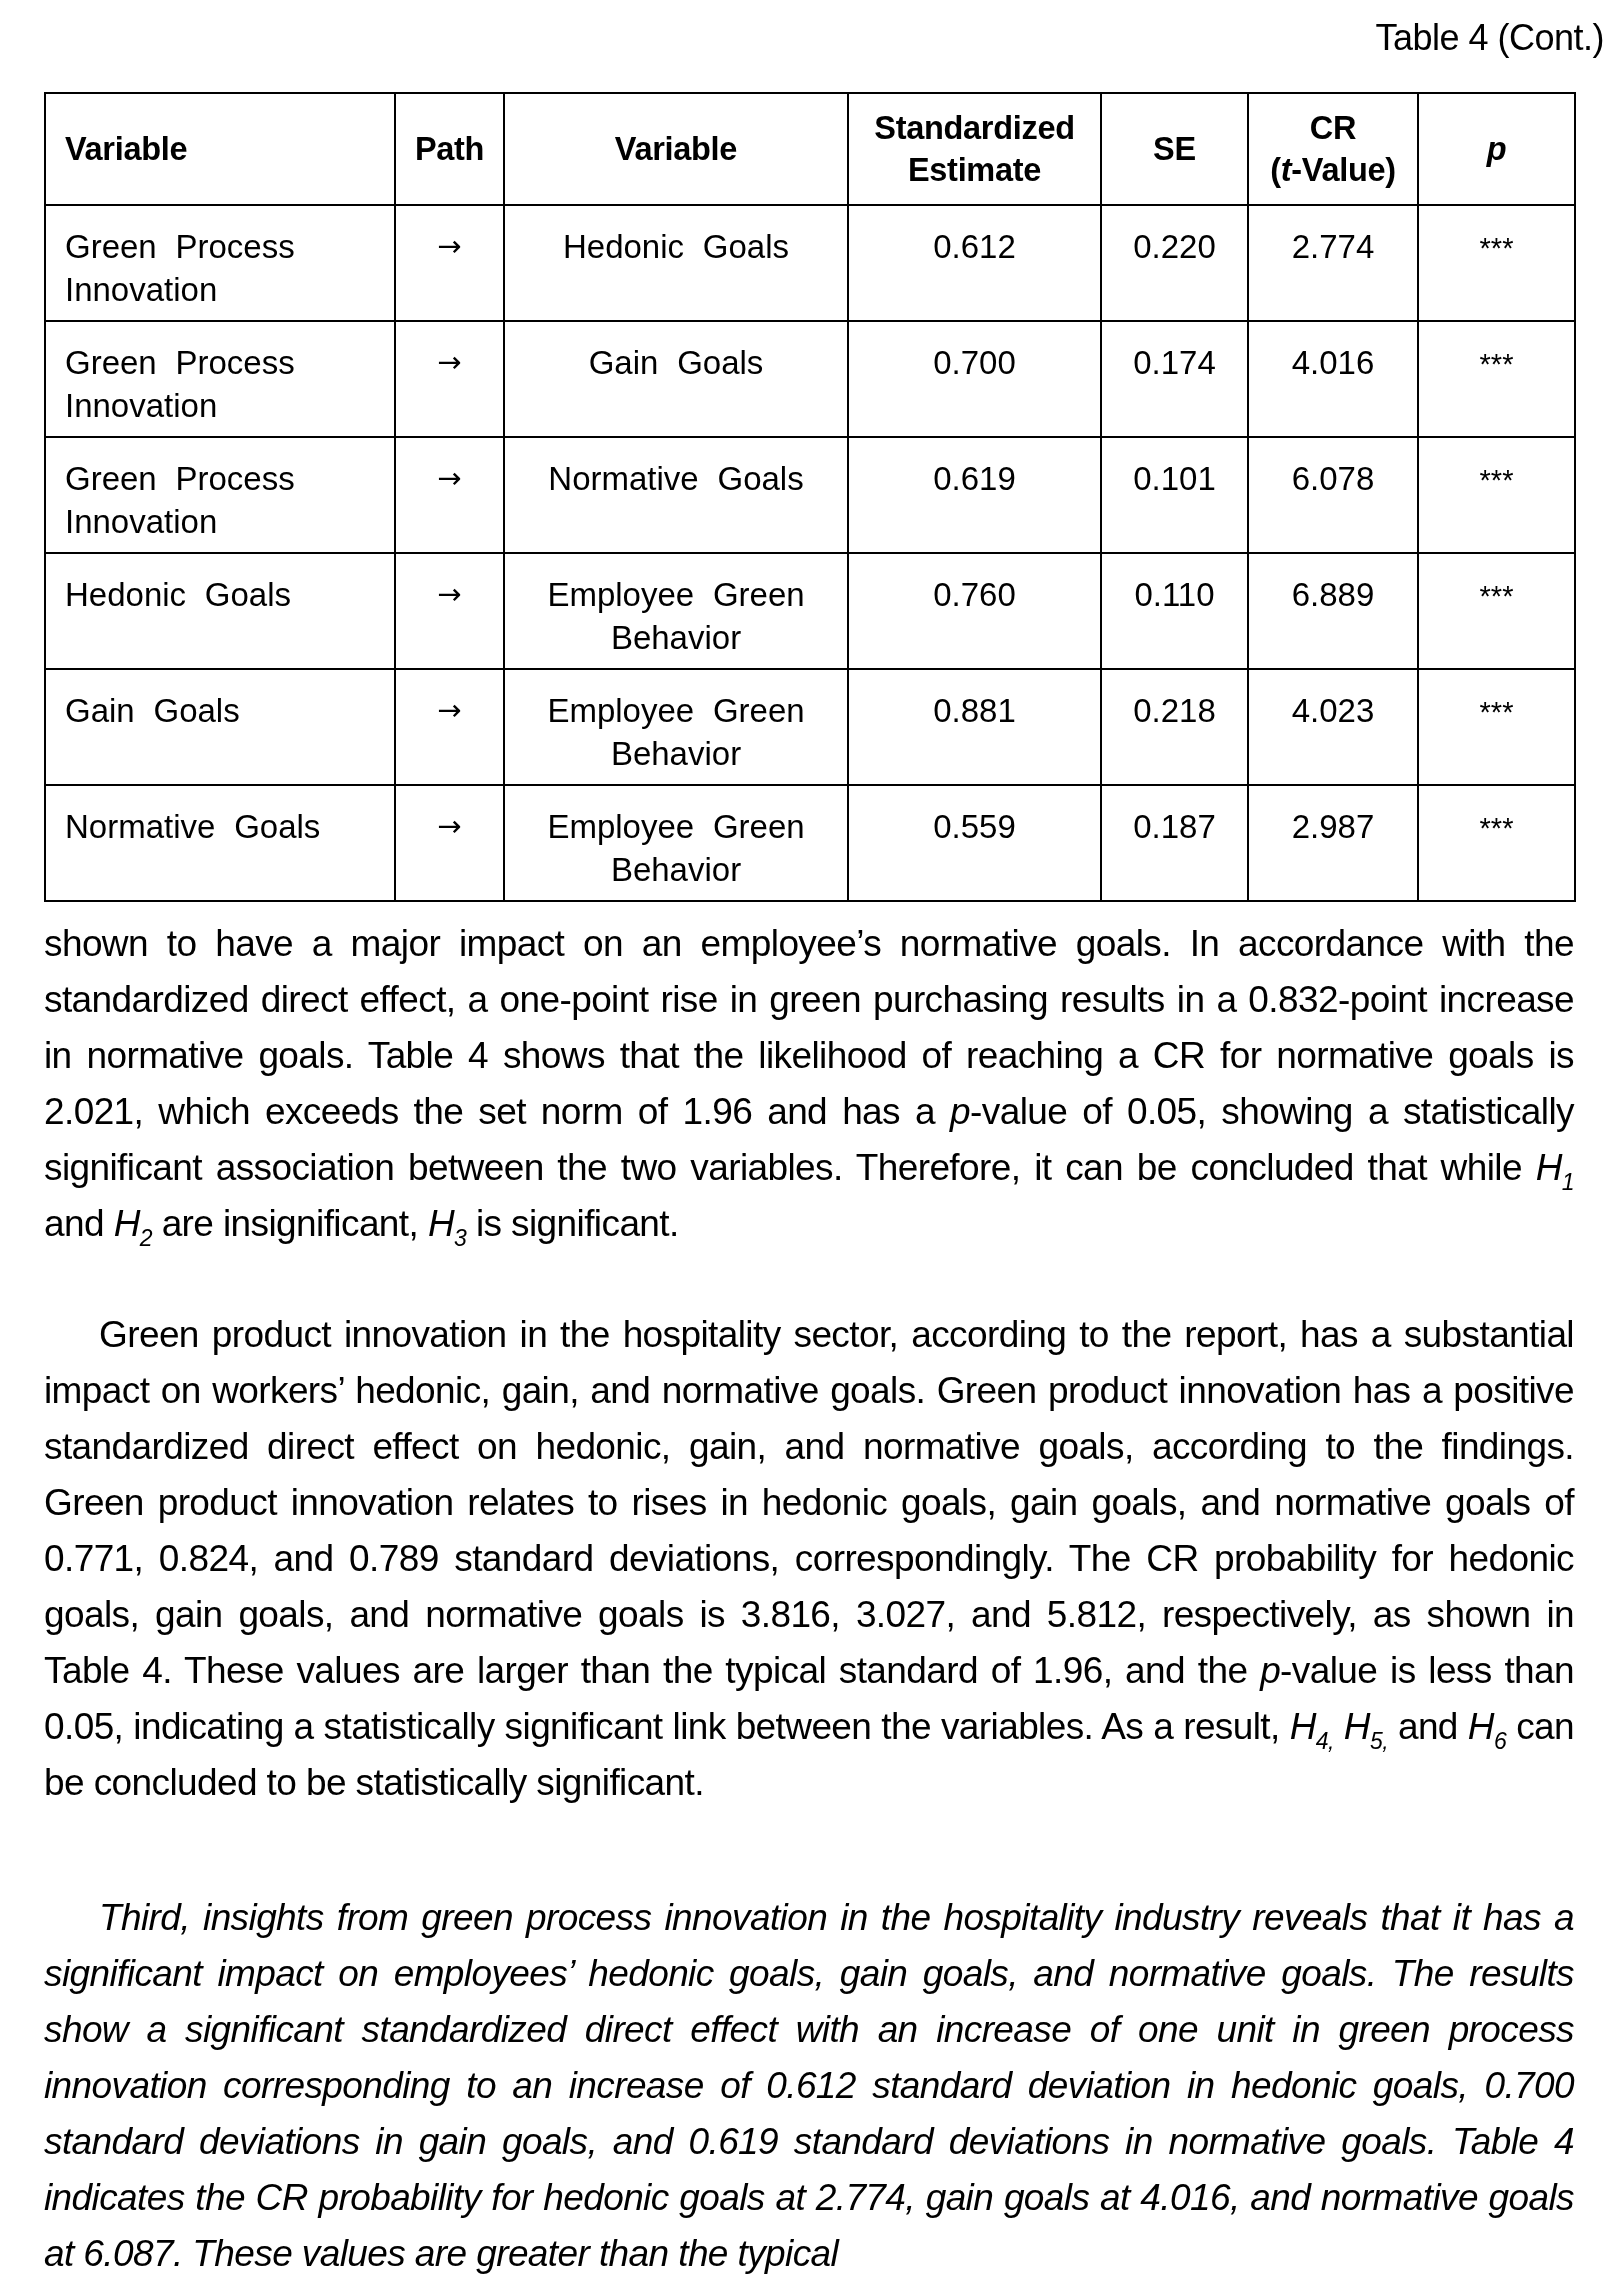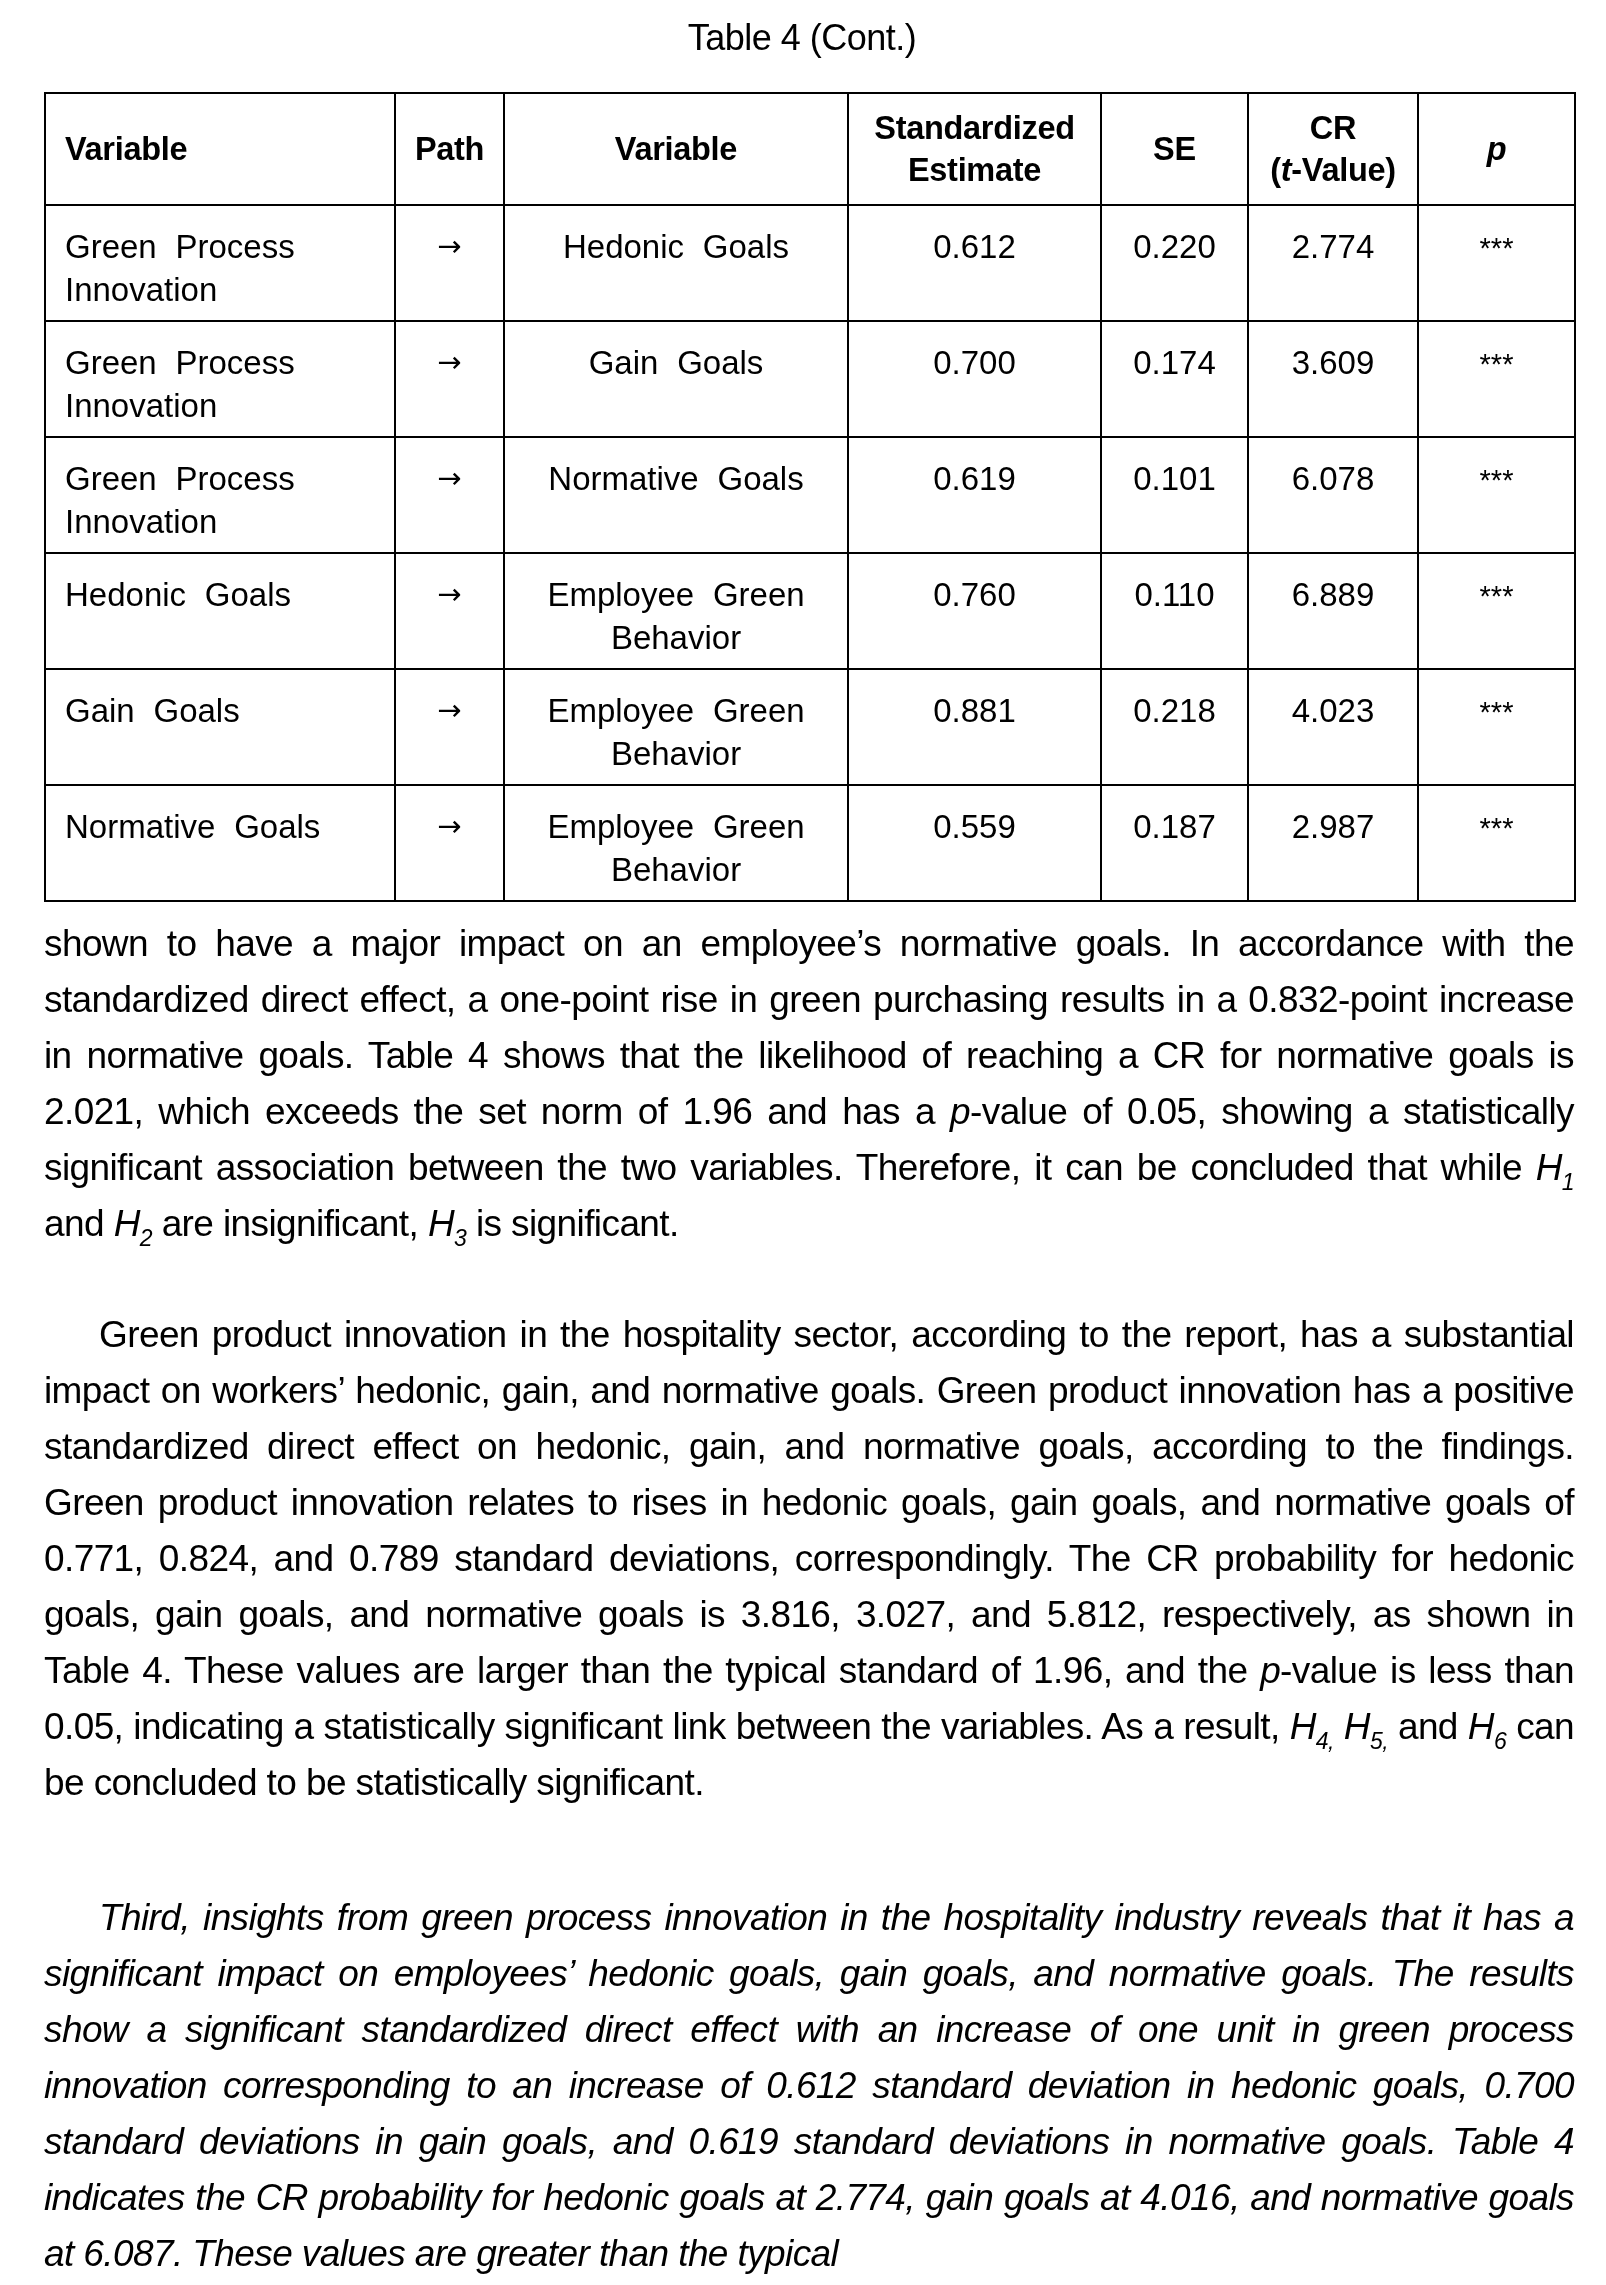--- a/index.html
+++ b/index.html
@@ -1,21 +1,21 @@
 <!DOCTYPE html>
 <html><head>
 <meta charset="utf-8">
 <style>
   html, body { margin: 0; padding: 0; background: #ffffff; }
   body {
     width: 1607px; height: 2286px; position: relative; overflow: hidden;
     font-family: "Liberation Sans", sans-serif; color: #000;
   }
   .caption {
-    position: absolute; top: 17px; left: 0; width: 1604px; text-align: center;
+    position: absolute; top: 17px; left: 0; width: 1604px; text-align: right;
     font-size: 36px; letter-spacing: -0.5px;
   }
   table.t4 {
     position: absolute; top: 92px; left: 44px; width: 1530px;
     border-collapse: collapse; table-layout: fixed;
     font-size: 33px;
   }
   table.t4 th, table.t4 td {
     border: 2.9px solid #000; padding: 0; vertical-align: top;
   }
@@ -84,21 +84,21 @@
         <td class="center">0.220</td>
         <td class="center">2.774</td>
         <td class="center p-star-cell"><span class="p-star">***</span></td>
       </tr>
       <tr>
         <td class="left ws">Green  Process Innovation</td>
         <td class="center arrow">→</td>
         <td class="center ws">Gain  Goals</td>
         <td class="center">0.700</td>
         <td class="center">0.174</td>
-        <td class="center">3.609</td>
+        <td class="center">4.016</td>
         <td class="center p-star-cell"><span class="p-star">***</span></td>
       </tr>
       <tr>
         <td class="left ws">Green  Process Innovation</td>
         <td class="center arrow">→</td>
         <td class="center ws">Normative  Goals</td>
         <td class="center">0.619</td>
         <td class="center">0.101</td>
         <td class="center">6.078</td>
         <td class="center p-star-cell"><span class="p-star">***</span></td>

